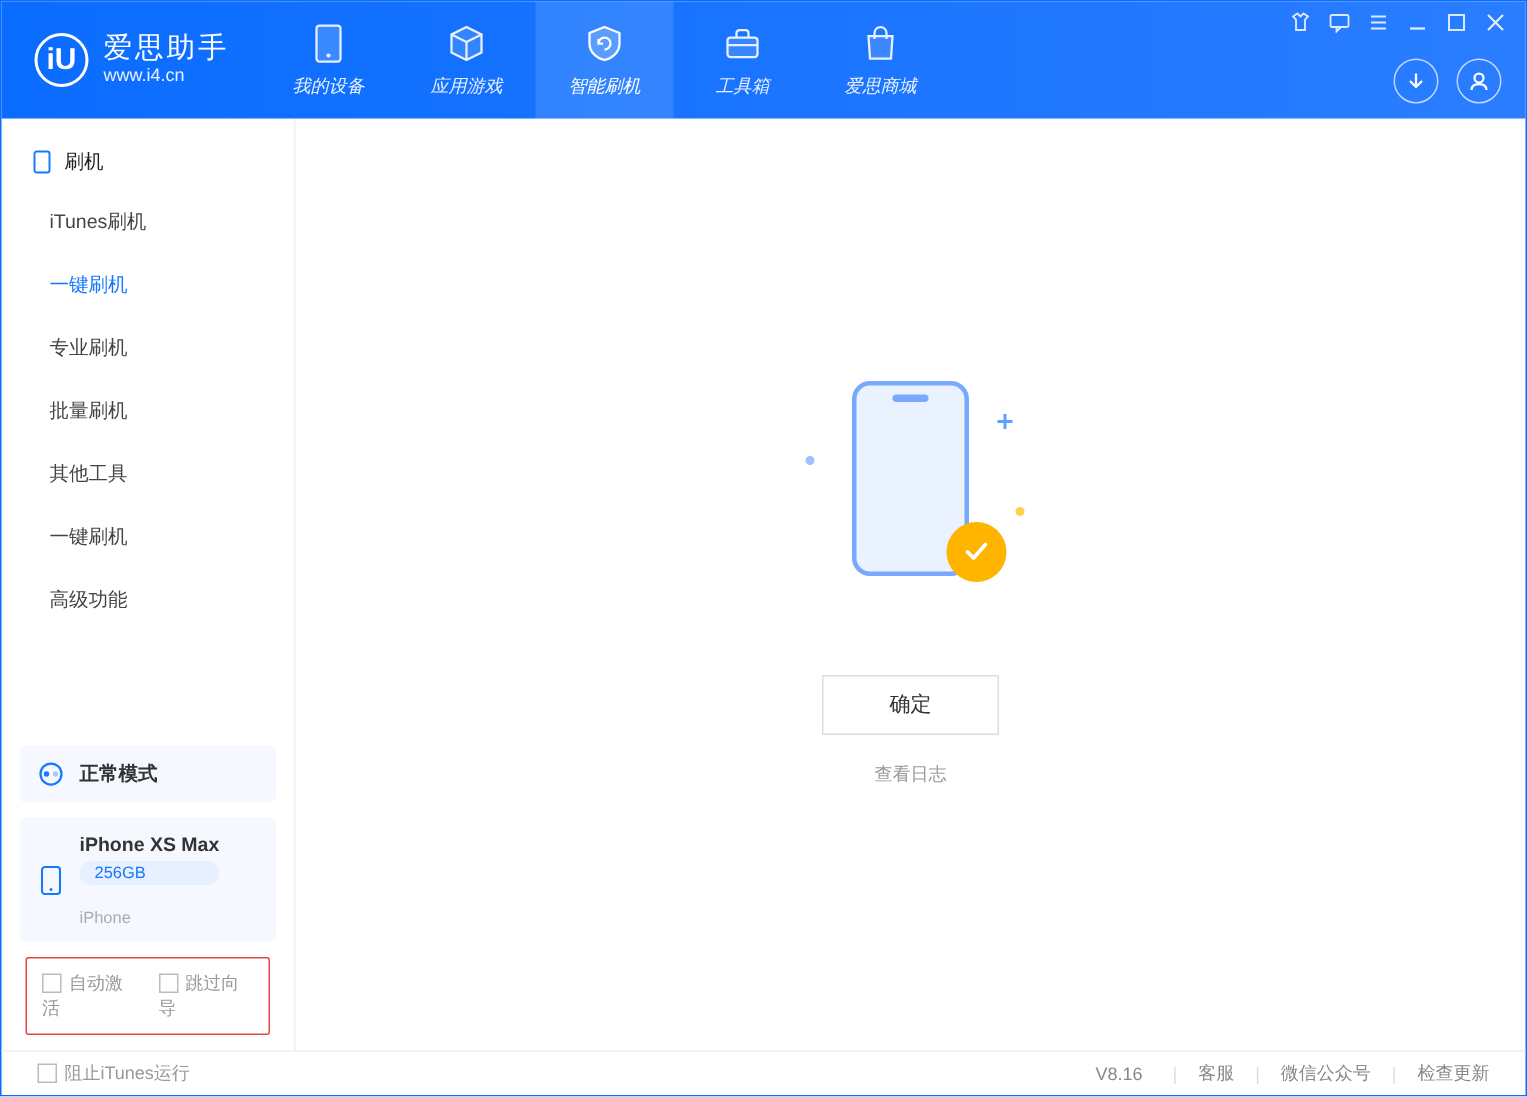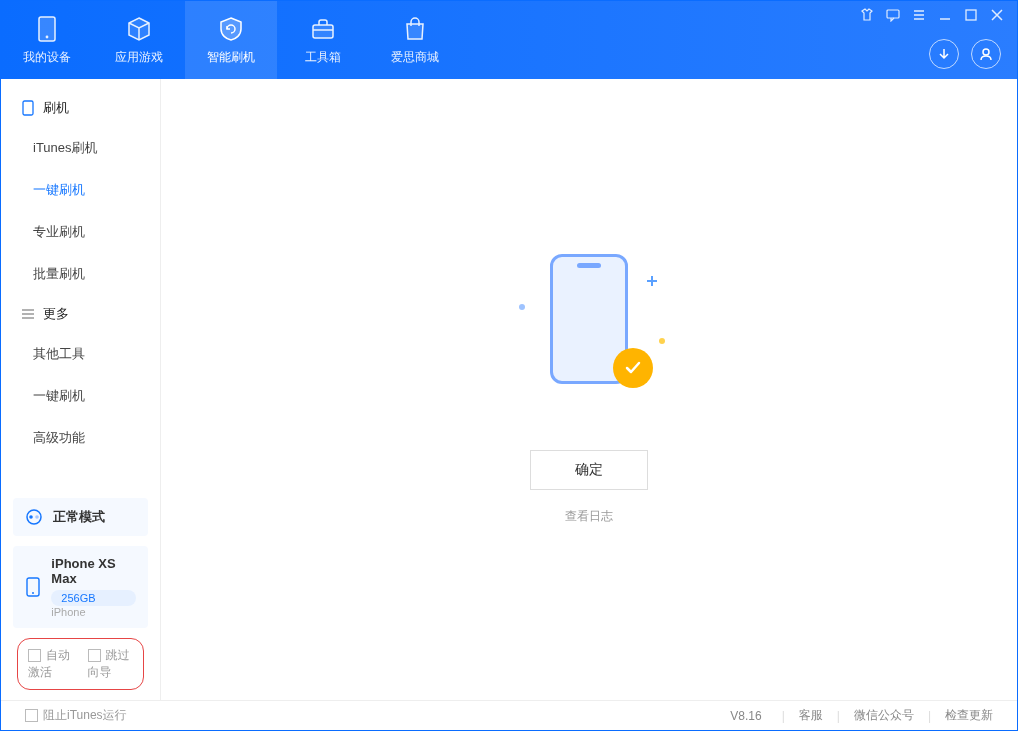--- a/index.html
+++ b/index.html
@@ -7,47 +7,47 @@
 .app-window { width: 1018px; height: 731px; border: 1px solid #0a6cff; display: flex; flex-direction: column; background: #fff; }
 
 
 .header { height: 78px; background: linear-gradient(90deg, #0a6cff, #2a7dff); color: #fff; display: flex; align-items: stretch; position: relative; }
 .logo-area { display: flex; align-items: center; padding: 0 20px 0 22px; gap: 10px; }
 .logo-circle { width: 36px; height: 36px; border-radius: 50%; border: 2.5px solid #fff; display: flex; align-items: center; justify-content: center; font-size: 20px; font-weight: 700; }
 .logo-text { display: flex; flex-direction: column; line-height: 1.1; }
 .logo-cn { font-size: 19px; font-weight: 500; letter-spacing: 2px; }
 .logo-url { font-size: 12px; opacity: 0.9; }
 .topnav { display: flex; align-items: stretch; }
-.topnav-item { width: 92px; display: flex; flex-direction: column; align-items: center; justify-content: center; gap: 6px; cursor: pointer; opacity: 0.9; }
+.topnav-item { width: 92px; display: flex; flex-direction: column; align-items: center; justify-content: center; gap: 6px; cursor: pointer; opacity: 0.9; font-style: italic; }
 .topnav-item.active { background: rgba(255,255,255,0.12); opacity: 1; }
 .topnav-item .icon-box { width: 28px; height: 28px; display: flex; align-items: center; justify-content: center; }
 .topnav-item .label { font-size: 12px; }
 .header-right { position: absolute; right: 12px; top: 6px; display: flex; gap: 10px; align-items: center; }
 .header-right .win-icon { cursor: pointer; opacity: 0.85; width: 16px; height: 16px; display: flex; align-items: center; justify-content: center; }
 .header-circles { position: absolute; right: 16px; bottom: 10px; display: flex; gap: 12px; }
 .header-circles .cbtn { width: 30px; height: 30px; border: 1.5px solid rgba(255,255,255,0.7); border-radius: 50%; display: flex; align-items: center; justify-content: center; cursor: pointer; }
 
 
 .body { flex: 1; display: flex; min-height: 0; }
-.sidebar { width: 160px; border-right: 1px solid #eee; display: flex; flex-direction: column; }
+.sidebar { width: 196px; border-right: 1px solid #eee; display: flex; flex-direction: column; }
 .side-scroll { flex: 1; overflow: auto; padding-top: 10px; }
 .side-group-title { display: flex; align-items: center; gap: 8px; padding: 10px 20px; color: #222; font-weight: 500; }
 .side-group-title .sicon { width: 14px; height: 14px; display: inline-flex; align-items: center; justify-content: center; }
 .side-item { padding: 12px 20px 12px 32px; color: #444; cursor: pointer; font-size: 13px; }
 .side-item.active { color: #1677ff; }
 
 .side-bottom { padding: 10px 12px; }
 .side-card { background: #f5f9ff; border-radius: 4px; padding: 10px 12px; margin-bottom: 10px; display: flex; align-items: center; gap: 10px; cursor: pointer; }
 .side-card .cicon { width: 18px; height: 18px; display: flex; align-items: center; justify-content: center; color: #1677ff; }
 .side-card .ctitle { font-weight: 600; color: #333; font-size: 13px; }
 .capacity-badge { display: inline-block; background: #e6f0ff; color: #1677ff; border-radius: 10px; padding: 2px 10px; font-size: 11px; margin-top: 4px; }
-.device-subtext { color: #aaa; font-size: 11px; margin-top: 0; }
+.device-subtext { color: #aaa; font-size: 11px; margin-top: 16px; }
 .device-col { display: flex; flex-direction: column; }
 
-.check-row { border: 1.5px solid #e64545; border-radius: 13px; padding: 8px 10px; display: flex; gap: 14px; align-items: center; margin: 6px 4px 0 4px; }
+.check-row { border: 1.5px solid #e64545; border-radius: 2px; padding: 8px 10px; display: flex; gap: 14px; align-items: center; margin: 6px 4px 0 4px; }
 .chkbox { width: 13px; height: 13px; border: 1px solid #bbb; display: inline-block; vertical-align: middle; margin-right: 5px; }
 .chklabel { color: #999; font-size: 12px; cursor: pointer; }
 
 
 .main { flex: 1; position: relative; display: flex; flex-direction: column; align-items: center; justify-content: center; }
 .success-illus { width: 140px; height: 140px; position: relative; margin-bottom: 24px; }
 .phone-shape { width: 78px; height: 130px; border: 3px solid #79a8ff; border-radius: 12px; background: #eaf2ff; position: absolute; left: 50%; top: 0; transform: translateX(-50%); }
 .phone-shape::before { content: ""; position: absolute; top: 6px; left: 50%; transform: translateX(-50%); width: 24px; height: 5px; background: #79a8ff; border-radius: 3px; }
 .check-badge { position: absolute; right: 6px; bottom: 6px; width: 40px; height: 40px; background: #ffb400; border-radius: 50%; display: flex; align-items: center; justify-content: center; }
 .sparkle { position: absolute; width: 6px; height: 6px; background: #9ec3ff; border-radius: 50%; }
@@ -69,20 +69,27 @@
 .footer .f-link { color: #888; cursor: pointer; }
 .footer .divider { color: #ddd; }
 .footer .version { color: #888; margin-right: 6px; }
 </style>
 </head>
 <body>
 
 <div class="app-window">
 
   <div class="header">
+    <div class="logo-area">
+      <div class="logo-circle">iU</div>
+      <div class="logo-text">
+        <span class="logo-cn">爱思助手</span>
+        <span class="logo-url">www.i4.cn</span>
+      </div>
+    </div>
     <div class="topnav">
       <div class="topnav-item">
         <span class="icon-box">
           <svg width="22" height="26" viewBox="0 0 22 26" fill="none">
               <rect x="3" y="1" width="16" height="24" rx="2" stroke="#fff" stroke-width="1.5" fill="rgba(255,255,255,0.2)"></rect>
               <circle cx="11" cy="21" r="1.4" fill="#fff"></circle>
             </svg>
         </span>
         <span class="label">我的设备</span>
       </div>
@@ -186,28 +193,20 @@
                 <rect x="1" y="1" width="10" height="14" rx="1.5" stroke="#1677ff" stroke-width="1.3" fill="none"></rect>
               </svg>
             </span>
           <span>刷机</span>
         </div>
         <div class="side-item">iTunes刷机</div>
         <div class="side-item active">一键刷机</div>
         <div class="side-item">专业刷机</div>
         <div class="side-item">批量刷机</div>
 
-        <div class="side-group-title">
-          <span class="sicon">
-              <svg width="14" height="12" viewBox="0 0 14 12">
-                <path d="M1 2 H13 M1 6 H13 M1 10 H13" stroke="#999" stroke-width="1.3"></path>
-              </svg>
-            </span>
-          <span>更多</span>
-        </div>
         <div class="side-item">其他工具</div>
         <div class="side-item">一键刷机</div>
         <div class="side-item">高级功能</div>
       </div>
 
       <div class="side-bottom">
         <div class="side-card">
           <span class="cicon">
               <svg width="18" height="18" viewBox="0 0 18 18">
                 <circle cx="9" cy="9" r="7" stroke="#1677ff" stroke-width="1.5" fill="none"></circle>

